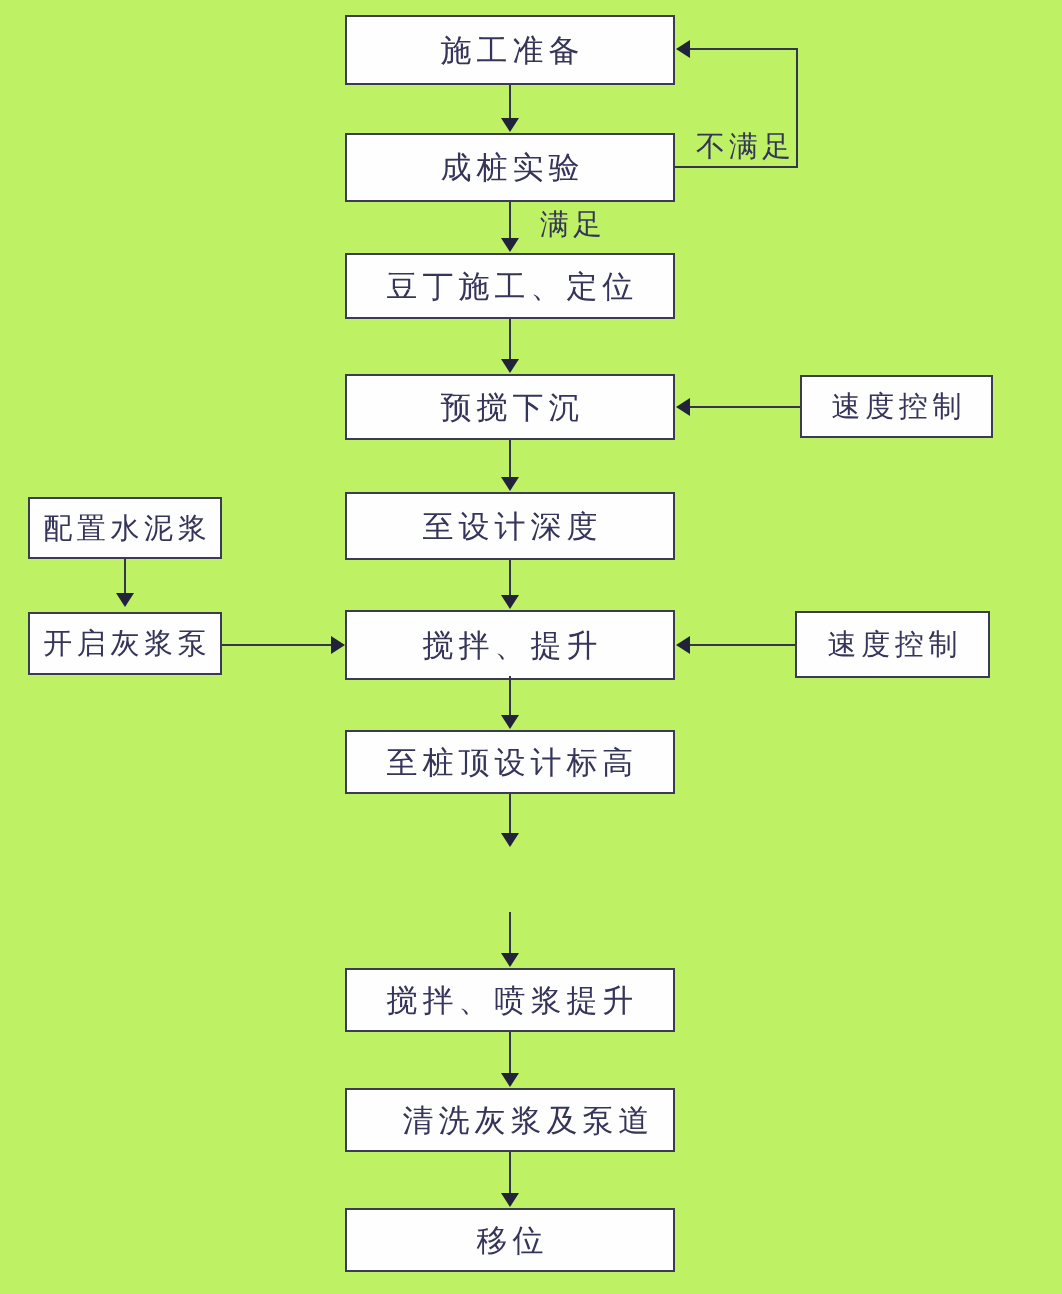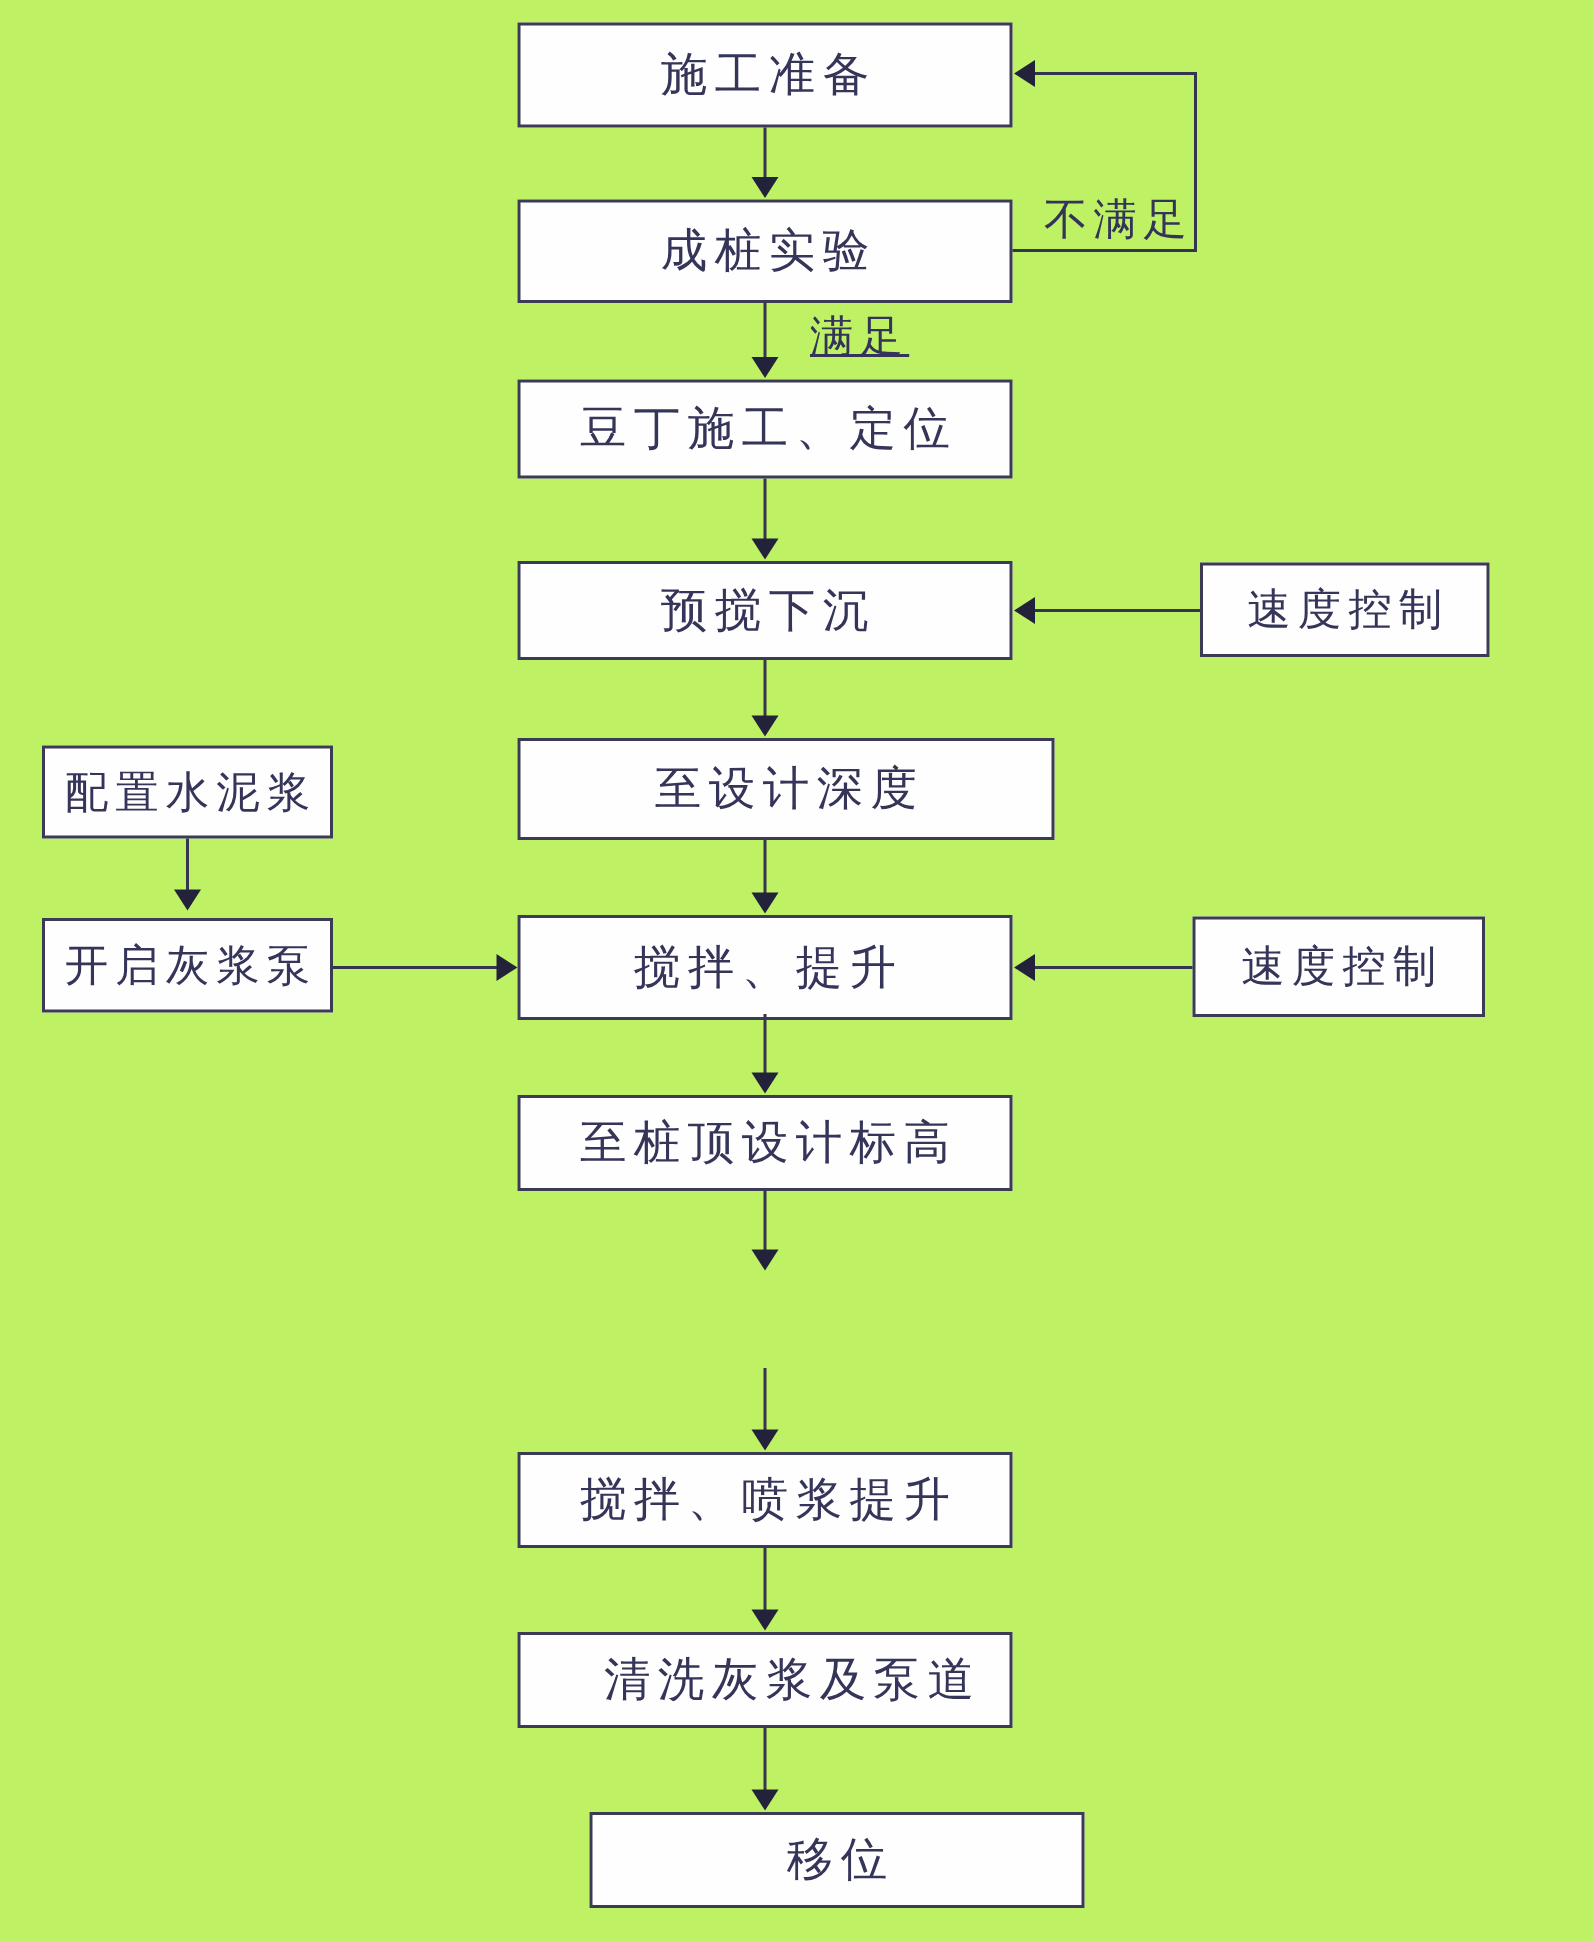--- a/index.html
+++ b/index.html
@@ -119,42 +119,42 @@
   </div>
 
   <div class="node" style="left:345px; top:253px; width:330px; height:66px;">
     <span class="label">豆丁施工、定位</span>
   </div>
 
   <div class="node" style="left:345px; top:374px; width:330px; height:66px;">
     <span class="label">预搅下沉</span>
   </div>
 
-  <div class="node" style="left:345px; top:492px; width:358px; height:68px;">
+  <div class="node" style="left:345px; top:492px; width:330px; height:68px;">
     <span class="label">至设计深度</span>
   </div>
 
   <div class="node" style="left:345px; top:610px; width:330px; height:70px;">
     <span class="label">搅拌、提升</span>
   </div>
 
   <div class="node" style="left:345px; top:730px; width:330px; height:64px;">
     <span class="label">至桩顶设计标高</span>
   </div>
 
 
   <div class="node" style="left:345px; top:968px; width:330px; height:64px;">
     <span class="label">搅拌、喷浆提升</span>
   </div>
 
   <div class="node" style="left:345px; top:1088px; width:330px; height:64px;padding-left:32px;">
     <span class="label">清洗灰浆及泵道</span>
   </div>
 
-  <div class="node" style="left:345px; top:1208px; width:330px; height:64px;margin-left:48px;">
+  <div class="node" style="left:345px; top:1208px; width:330px; height:64px;">
     <span class="label">移位</span>
   </div>
 
   <div class="node side" style="left:28px; top:497px; width:194px; height:62px;">
     <span class="label">配置水泥浆</span>
   </div>
 
   <div class="node side" style="left:28px; top:612px; width:194px; height:63px;">
     <span class="label">开启灰浆泵</span>
   </div>
@@ -196,21 +196,21 @@
 
   <div class="vline" style="left:509px; top:1152px; height:42px;"></div>
   <div class="arrow-down" style="left:501px; top:1193px;"></div>
 
   <div class="hline" style="left:675px; top:166px; width:123px;"></div>
   <div class="vline" style="left:796px; top:48px; height:120px;"></div>
   <div class="hline" style="left:690px; top:48px; width:108px;"></div>
   <div class="arrow-left" style="left:676px; top:40px;"></div>
   <div class="edge-label" style="left:696px; top:127px;">不满足</div>
 
-  <div class="edge-label" style="left:540px; top:205px;text-decoration:underline;">满足</div>
+  <div class="edge-label" style="left:540px; top:205px;">满足</div>
 
   <div class="hline" style="left:690px; top:406px; width:110px;"></div>
   <div class="arrow-left" style="left:676px; top:398px;"></div>
 
   <div class="hline" style="left:690px; top:644px; width:105px;"></div>
   <div class="arrow-left" style="left:676px; top:636px;"></div>
 
   <div class="vline" style="left:124px; top:559px; height:35px;"></div>
   <div class="arrow-down" style="left:116px; top:593px;"></div>
 

